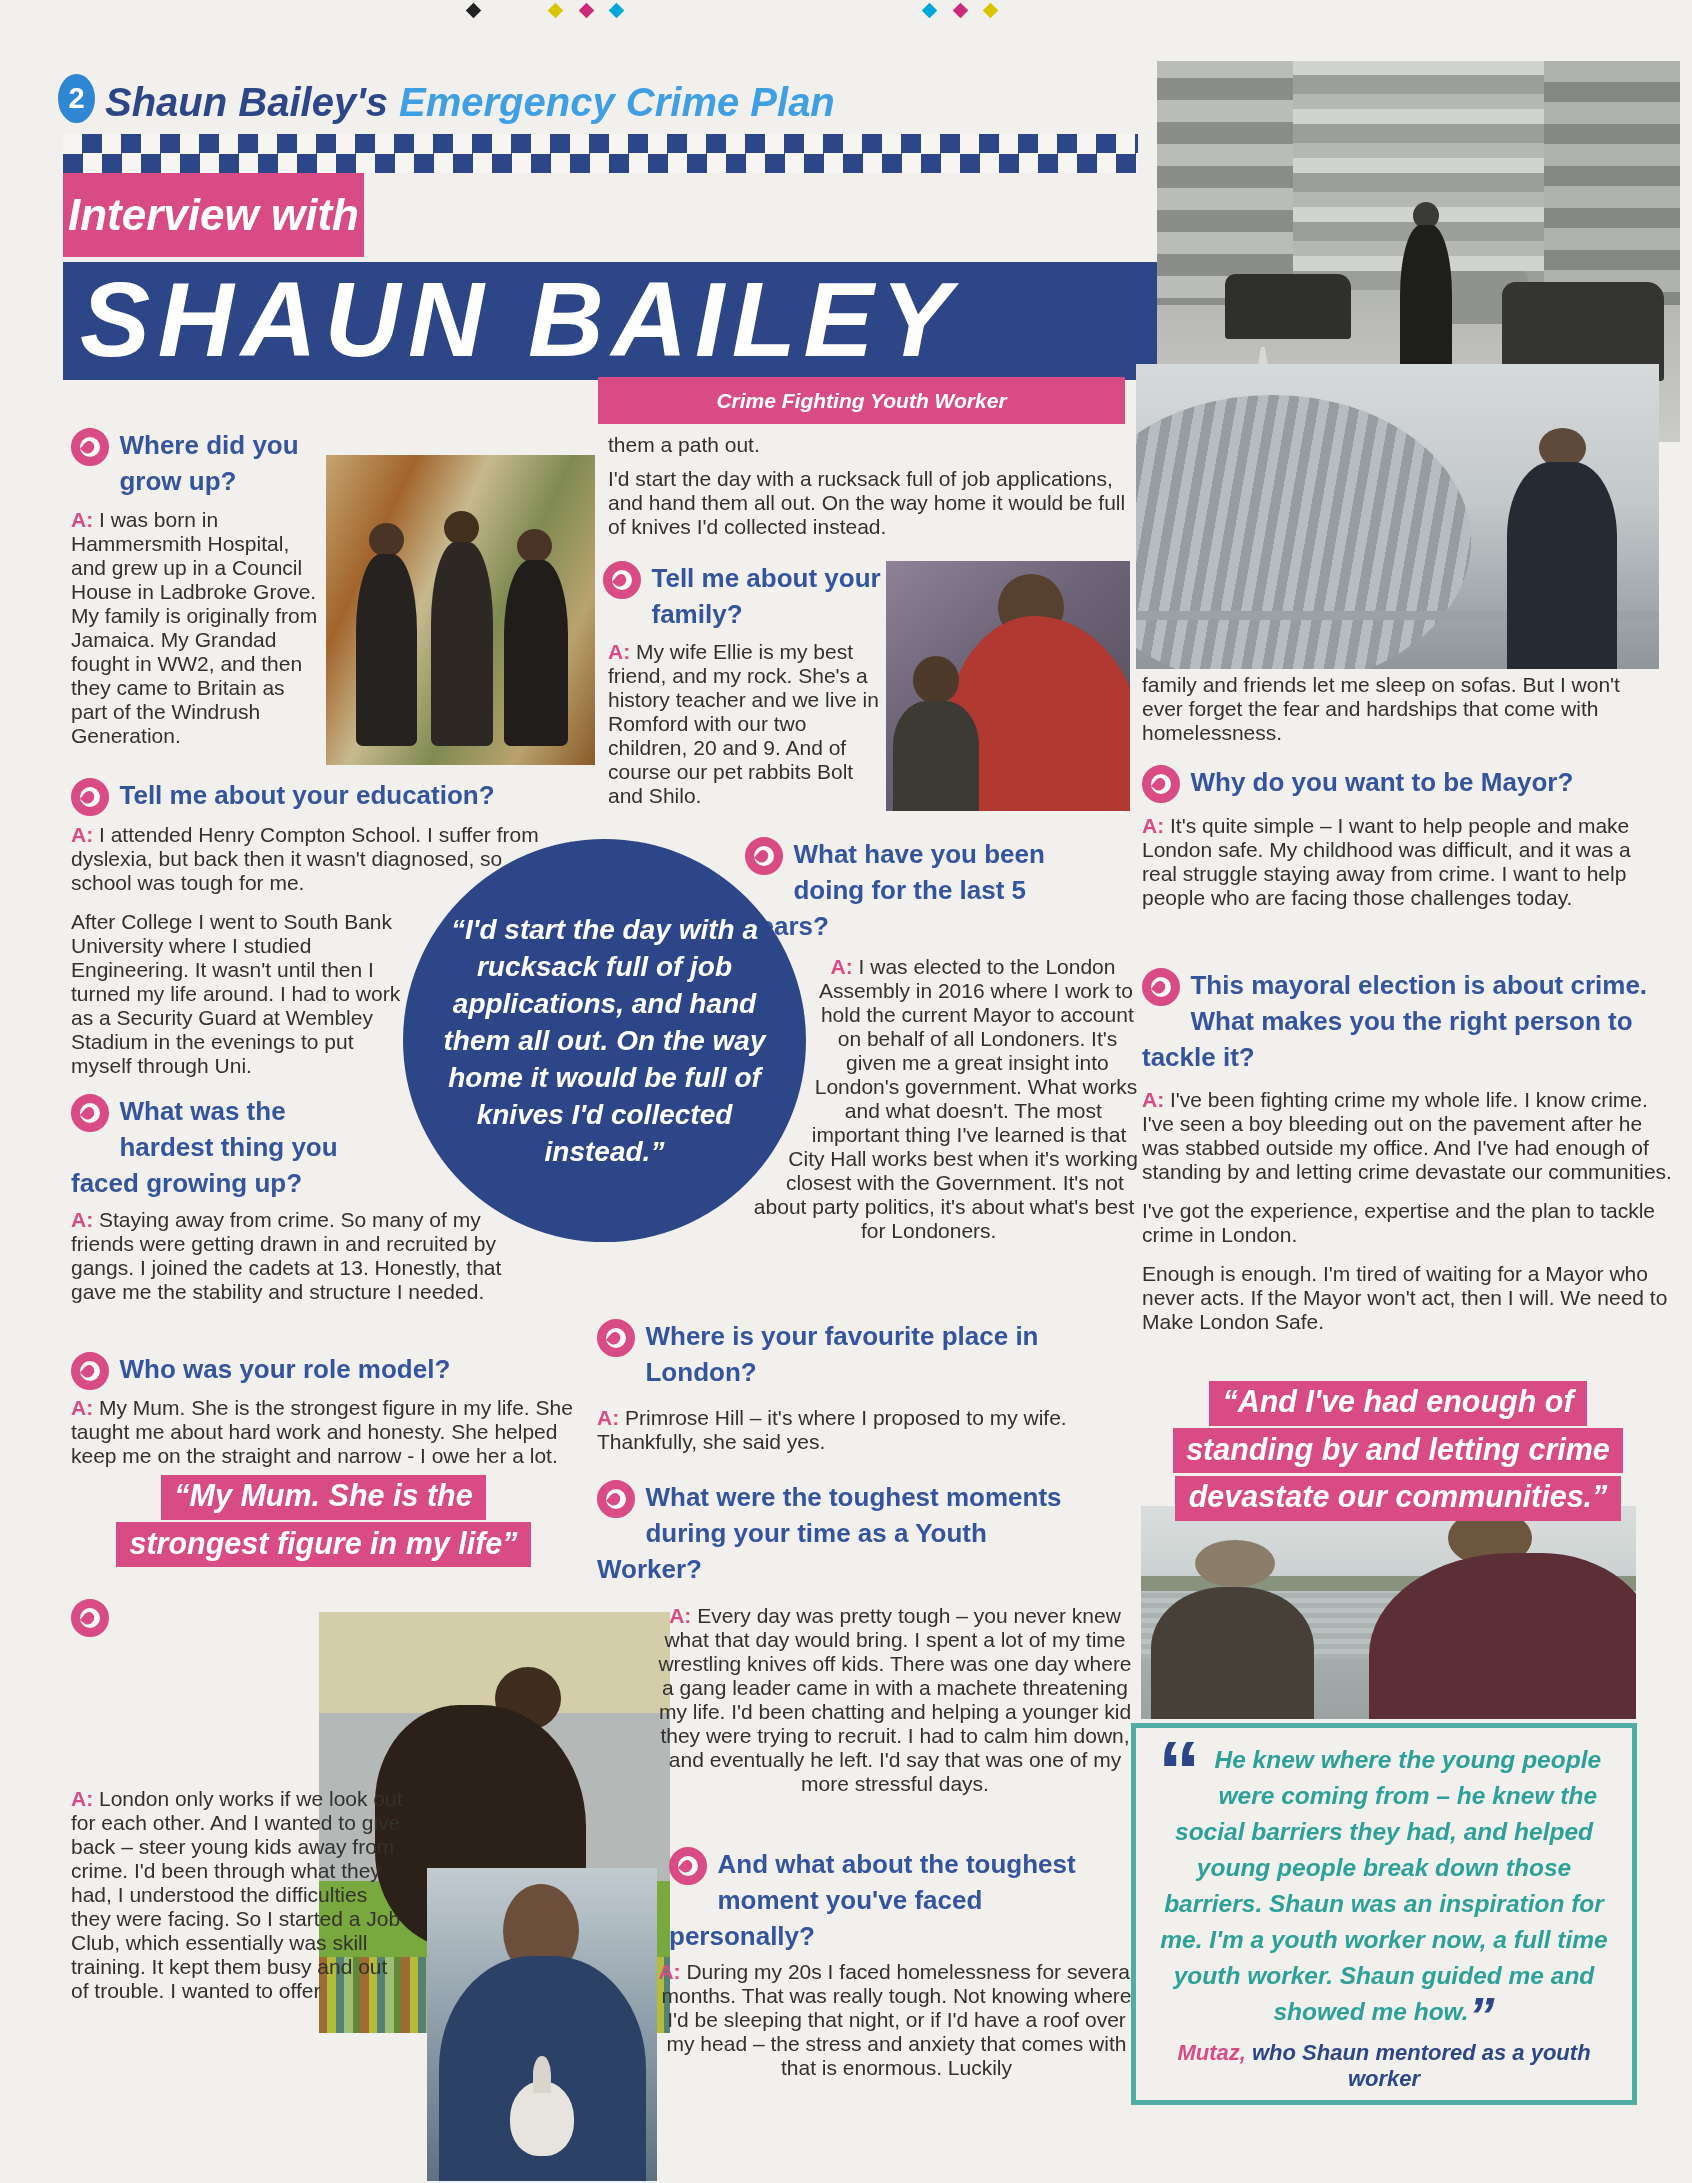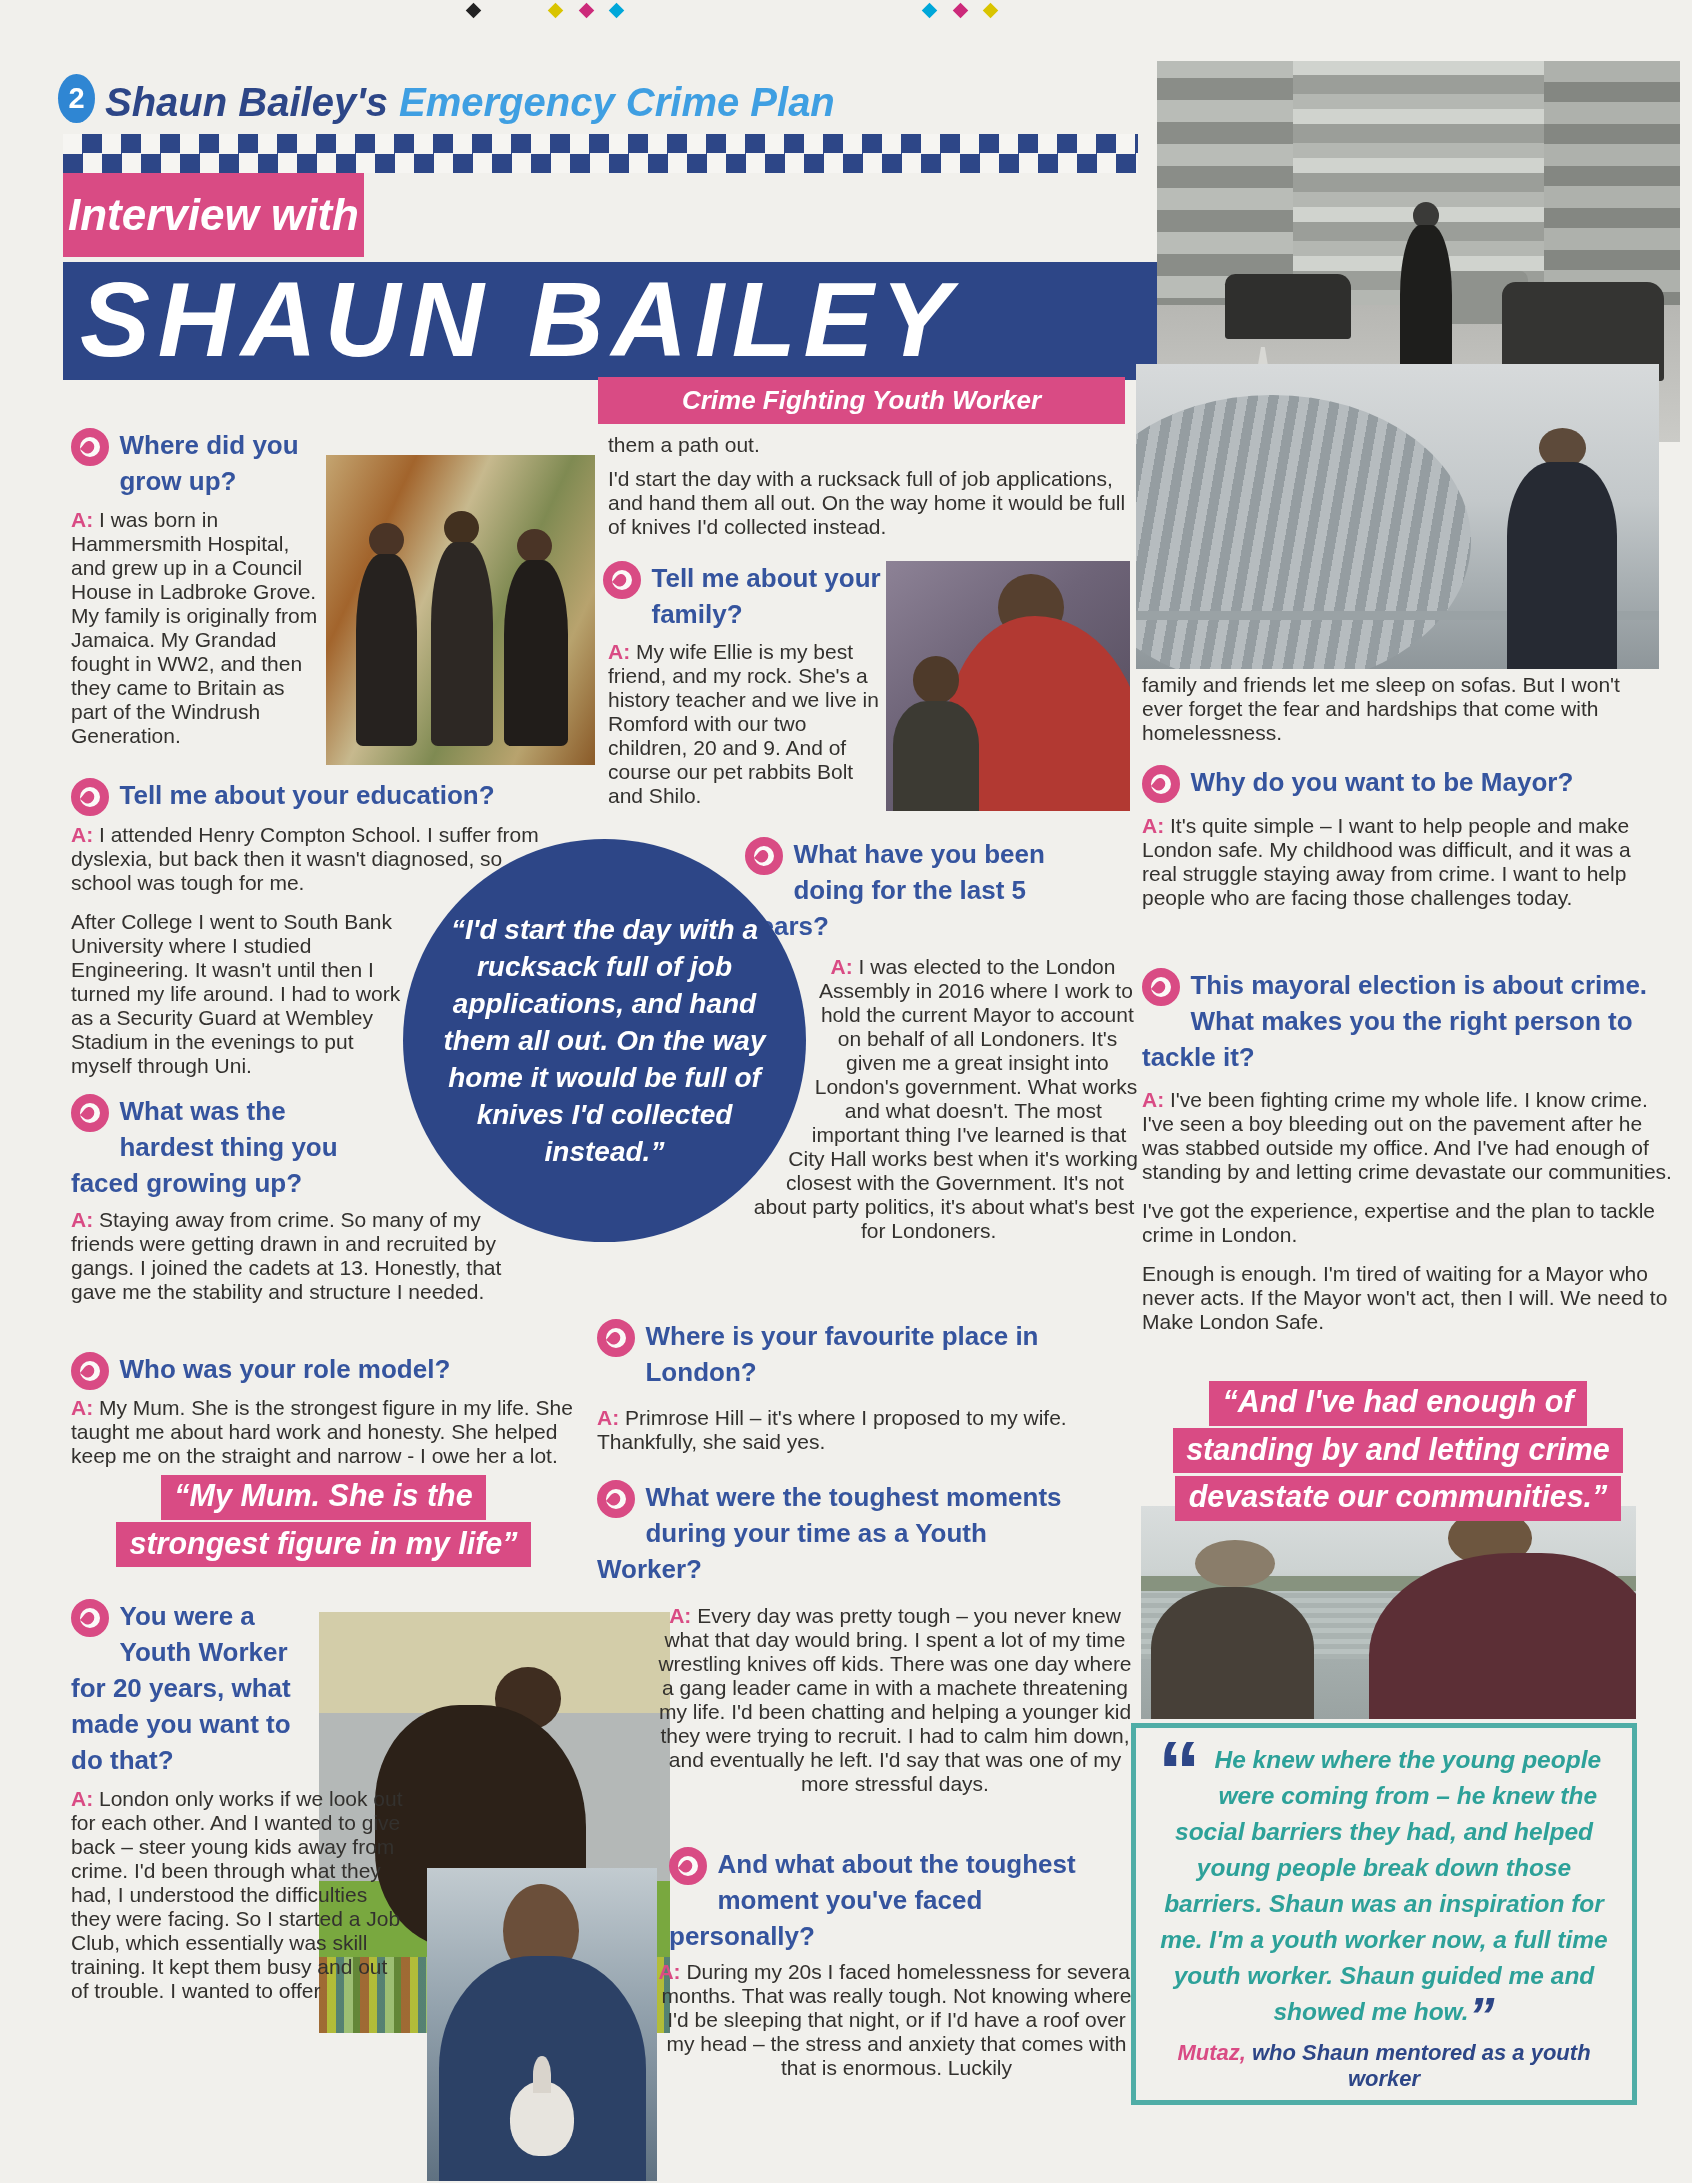--- a/index.html
+++ b/index.html
@@ -17,21 +17,21 @@
   .headline .hd1{color:var(--navy);} .headline .hd2{color:var(--lightblue);}
   .checker{position:absolute;left:63px;top:134px;width:1075px;height:39px;
            background:conic-gradient(var(--navy) 90deg,#f6f5f2 90deg 180deg,var(--navy) 180deg 270deg,#f6f5f2 270deg);
            background-size:39px 39px;}
   .kicker{position:absolute;left:63px;top:173px;width:301px;height:84px;background:var(--pink);
           color:#fff;font-size:44px;font-weight:bold;font-style:italic;line-height:84px;text-align:center;}
   .namebox{position:absolute;left:63px;top:262px;width:1162px;height:118px;background:var(--navy);
            color:#fff;font-size:105px;font-weight:900;font-style:italic;line-height:115px;
            letter-spacing:7.6px;padding-left:17px;box-sizing:border-box;white-space:nowrap;}
   .subbar{position:absolute;left:598px;top:377px;width:527px;height:47px;background:var(--pink);
-          color:#fff;font-size:26px;font-weight:bold;font-style:italic;line-height:47px;text-align:center;}
+          color:#fff;font-size:21px;font-weight:bold;font-style:italic;line-height:47px;text-align:center;}
   
   .q{position:absolute;color:var(--qblue);font-weight:bold;font-size:26px;line-height:36px;}
   .qicon{float:left;width:20.3px;height:20.3px;border:9.3px solid var(--pink);border-radius:50%;
          background:#fbfaf8;margin:0.8px 10.2px 3.4px 0;position:relative;}
   .qicon i{position:absolute;left:3.4px;top:4.2px;width:11px;height:12.7px;background:var(--pink);
            border-radius:50% 60% 60% 0;transform:rotate(40deg);}
   .a{position:absolute;font-size:21px;line-height:24px;margin:0;}
   .a p{margin:0 0 15.2px 0;}
   .al{color:var(--pink);font-weight:bold;}
   .center{text-align:center;}
@@ -231,21 +231,20 @@
 
   <div class="bars" style="left:76px;top:1472px;width:495px;">
     <span class="bar">“My Mum. She is the</span>
     <span class="bar">strongest figure in my life”</span>
   </div>
 
   <div class="q" style="left:71px;top:1598px;width:254px;">
     <span class="qicon">
         <i></i>
       </span>
-    <span>You were a Youth Worker for 20 years, what made you want to do that?</span>
   </div>
   <p class="a" style="left:71px;top:1787px;width:337px;">
     <span class="al">A:</span> <span>London only works if we look out for each other. And I wanted to give back – steer young kids away from crime. I'd been through what they had, I understood the difficulties they were facing. So I started a Job Club, which essentially was skill training. It kept them busy and out of trouble. I wanted to offer</span>
   </p>
 
   <p class="a" style="left:608px;top:433px;width:508px;">
     <span>them a path out.</span>
   </p>
   <p class="a" style="left:608px;top:467px;width:523px;">
     <span>I'd start the day with a rucksack full of job applications, and hand them all out. On the way home it would be full of knives I'd collected instead.</span>

